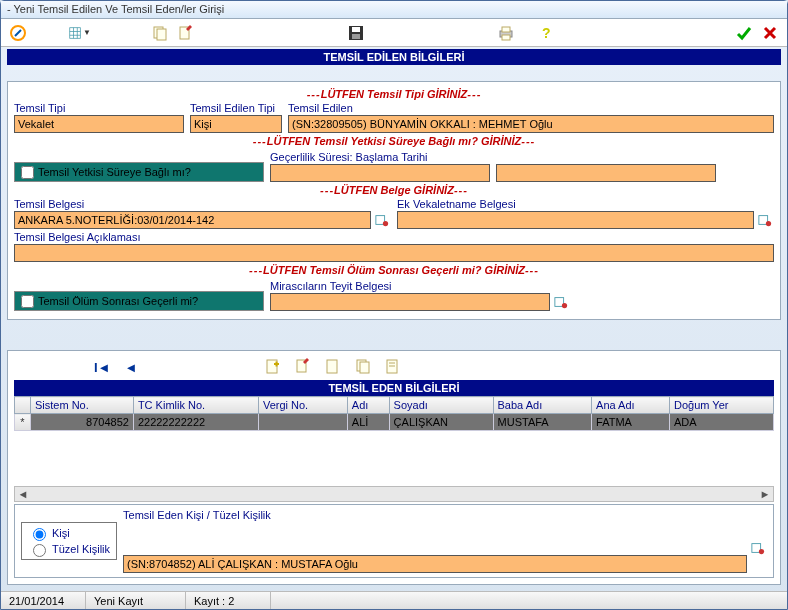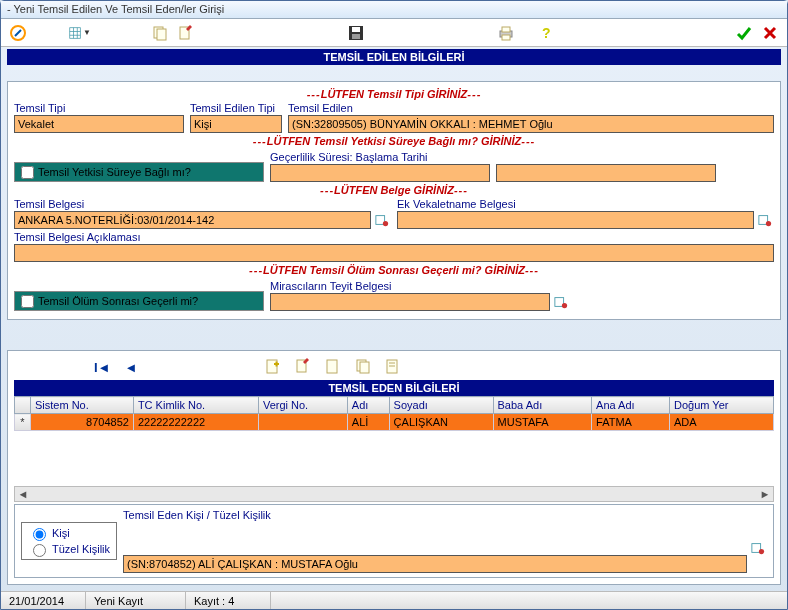--- a/index.html
+++ b/index.html
@@ -129,21 +129,21 @@
     padding:2px 4px;
     font-weight:normal;
     color:#000a88;
     text-align:left;
     white-space:nowrap;
   }
   table.grid td {
     border:1px solid #ccd;
     padding:2px 4px;
     white-space:nowrap;
-    background:#f97316;
+    background:#737373;
   }
   table.grid td.rowhead { background:linear-gradient(#f8f8f8,#e0e0e0); text-align:center; width:16px; color:#333;}
   .scroll-h {
     height:16px;
     background:#e8e8e8;
     border:1px solid #bbb;
     display:flex;
     align-items:center;
     justify-content:space-between;
     padding:0 1px;
@@ -430,16 +430,16 @@
               </span>
           </div>
         </div>
       </div>
     </div>
   </div>
 
   <div class="status-bar">
     <div class="cell" style="width:85px">21/01/2014</div>
     <div class="cell" style="width:100px">Yeni Kayıt</div>
-    <div class="cell" style="width:85px">Kayıt : 4</div>
+    <div class="cell" style="width:85px">Kayıt : 2</div>
     <div class="cell" style="flex:1;border-right:none"></div>
   </div>
 </div>
 
 </body></html>

